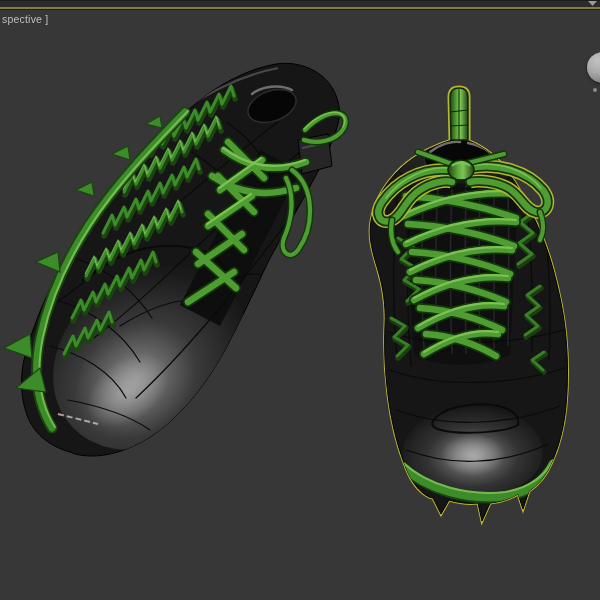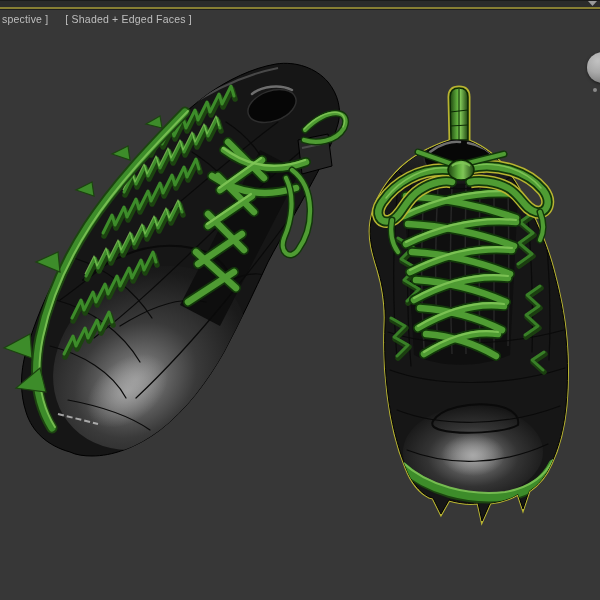--- a/index.html
+++ b/index.html
@@ -8,21 +8,21 @@
     --lace-light:#7fc557; --sole-green:#3d8c2a; --sole-green-dark:#1c4410;
     --selection-yellow:#b8b431; --highlight-gray:#8f8f8f; --nav-sphere:#a9a9a9; --collar-rim:#6e6e6e;
   }
   html,body{margin:0;padding:0;background:#222;}
   .viewport{position:relative;width:600px;height:600px;background:var(--background);
     overflow:hidden;font-family:"Liberation Sans",sans-serif;}
   .top-strip{position:absolute;top:0;left:0;right:0;height:7px;background:var(--topbar);
     border-top:1px solid #1c1c1c;box-sizing:border-box;}
   .active-border{position:absolute;top:7px;left:0;right:0;height:2px;background:var(--active-border);
     box-shadow:0 1px 0 #1f1f1f;}
-  .vp-label{position:absolute;top:13px;left:2px;display:flex;gap:17px;color:var(--label-text);
+  .vp-label{position:absolute;top:13px;left:2px;display:flex;gap:5px;color:var(--label-text);
     font-size:10.5px;letter-spacing:.2px;cursor:default;user-select:none;justify-content:space-between;}
   .scene-svg{position:absolute;top:0;left:0;}
   .nav-sphere{position:absolute;top:52px;left:587px;width:31px;height:31px;border-radius:50%;
     background:radial-gradient(circle at 35% 28%, #c2c2c2, var(--nav-sphere) 40%, #757575 85%);
     box-shadow:0 1px 3px rgba(0,0,0,.5);}
   .nav-dot{position:absolute;top:88px;left:593px;width:4px;height:4px;border-radius:50%;background:#8a8a8a;}
   .corner-mark{position:absolute;top:1px;left:588px;width:9px;height:5px;background:#9a9a9a;
     clip-path:polygon(0 0,100% 0,50% 100%);}
   
   .body-fill{fill:var(--shoe-body);stroke:#000;stroke-width:1;}
@@ -45,21 +45,20 @@
 </head>
 <body>
 
 <div class="viewport">
   <div class="top-strip"></div>
   <div class="active-border"></div>
   <div class="corner-mark"></div>
 
   <div class="vp-label">
     <span>spective ]</span>
-    <span>[ Shaded + Edged Faces ]</span>
   </div>
 
   <svg class="scene-svg" width="600" height="600" viewBox="0 0 600 600">
     <defs>
       <radialGradient id="gL" cx="0.38" cy="0.55" r="0.75">
         <stop offset="0%" stop-color="#8f8f8f"></stop>
           <stop offset="42%" stop-color="#3a3a3a"></stop>
         <stop offset="78%" stop-color="#1a1a1a"></stop>
           <stop offset="100%" stop-color="#151515"></stop>
       </radialGradient>

